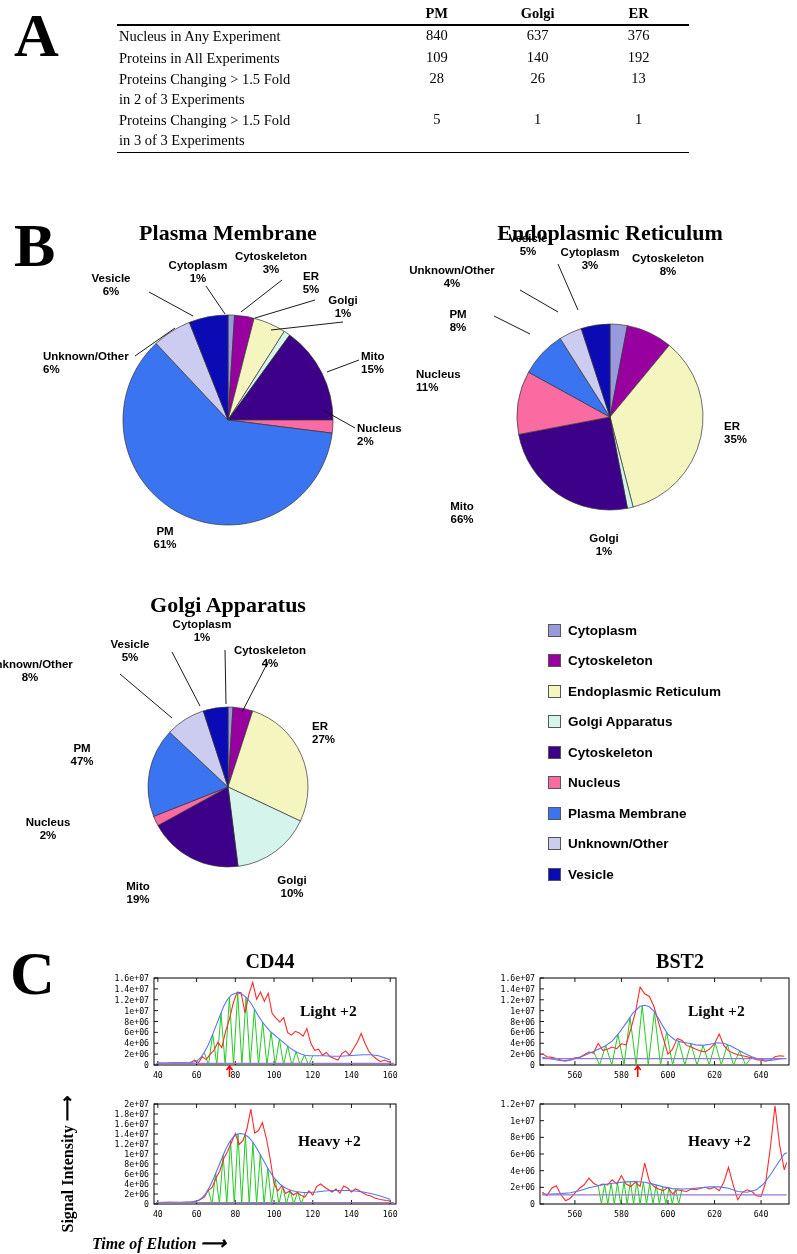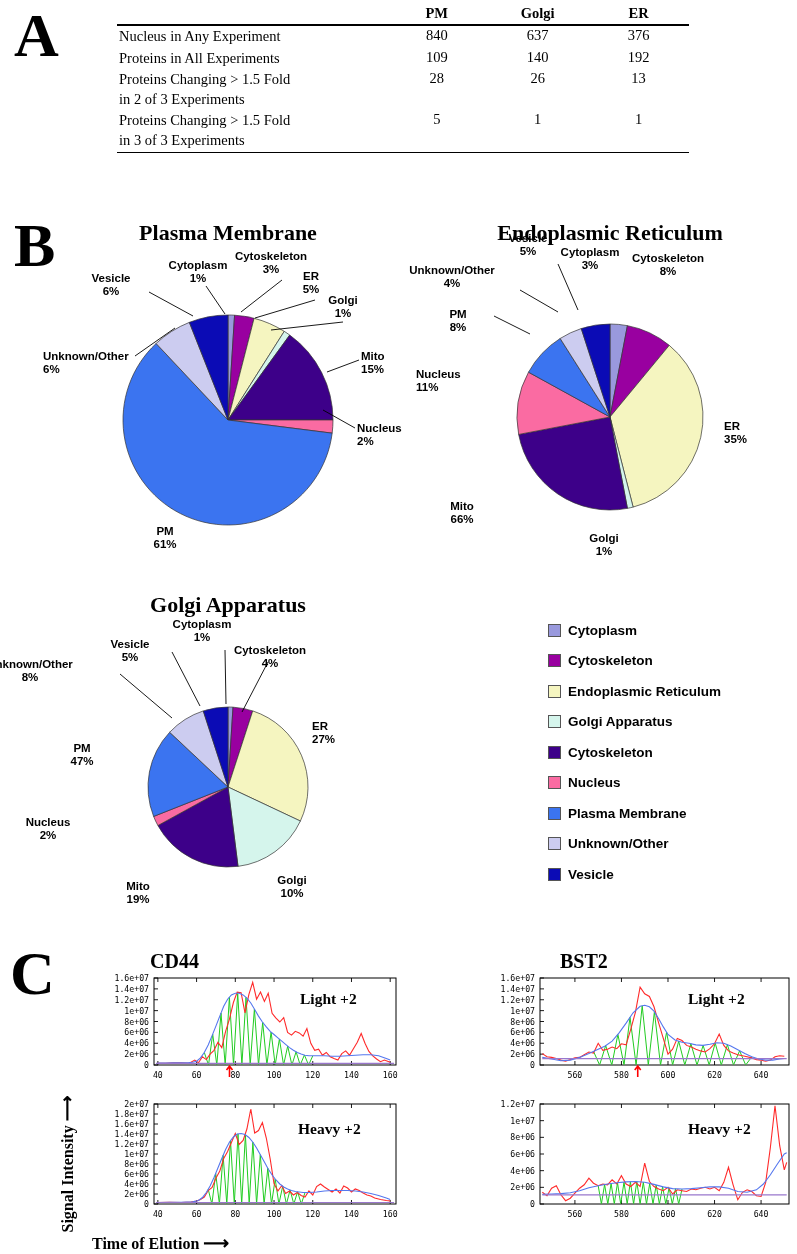--- a/index.html
+++ b/index.html
@@ -34,31 +34,31 @@
   
   #pie-legend{position:absolute;left:548px;top:615px;}
   .legend-row{display:flex;align-items:center;height:30.5px;}
   .legend-swatch{width:13px;height:13px;border:1px solid #555;flex:0 0 auto;
     margin-right:7px;box-sizing:border-box;}
   .legend-label{font-family:"Liberation Sans",sans-serif;font-weight:bold;
     font-size:13.5px;color:#000;white-space:nowrap;}
 
   
   .chrom-title{font-family:"Liberation Serif",serif;font-weight:bold;font-size:20px;
-    text-align:left;color:#000;}
+    text-align:center;color:#000;}
   .chrom-annot{position:absolute;font-family:"Liberation Serif",serif;font-weight:bold;
-    font-size:15.5px;color:#000;white-space:nowrap;}
+    font-size:15.5px;color:#000;white-space:nowrap;margin-top:12px;}
   .axis-tick-txt{font-family:"DejaVu Sans Mono",monospace;font-size:8.2px;fill:#000;}
   #y-axis-title{position:absolute;left:52px;top:1085px;width:24px;height:160px;}
   #y-axis-title .txt{position:absolute;left:-60px;top:68px;width:150px;
     transform:rotate(-90deg);font-family:"Liberation Serif",serif;font-weight:bold;
     font-size:16px;text-align:center;color:#000;white-space:nowrap;}
   #x-axis-title{position:absolute;left:92px;top:1232px;
     font-family:"Liberation Serif",serif;font-weight:bold;font-size:16px;color:#000;
-    white-space:nowrap;}
+    white-space:nowrap;font-style:italic;}
 </style>
 </head>
 <body>
 
 <div class="abs panel-letter" style="left:14px;top:4px;font-size:62px;">A</div>
 
 <div id="panel-a-table">
   <table>
     <thead>
       <tr>

